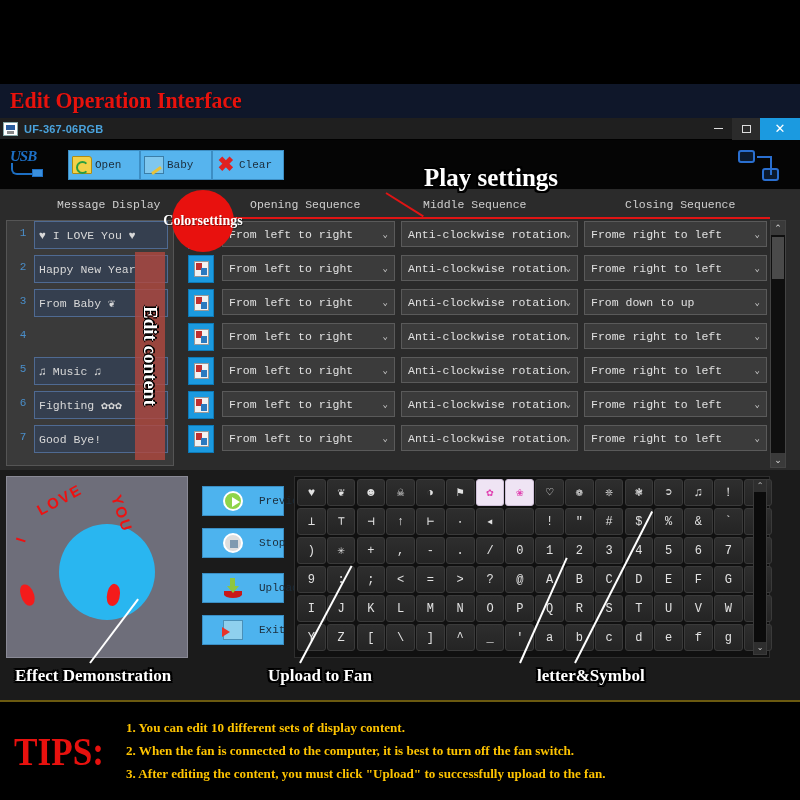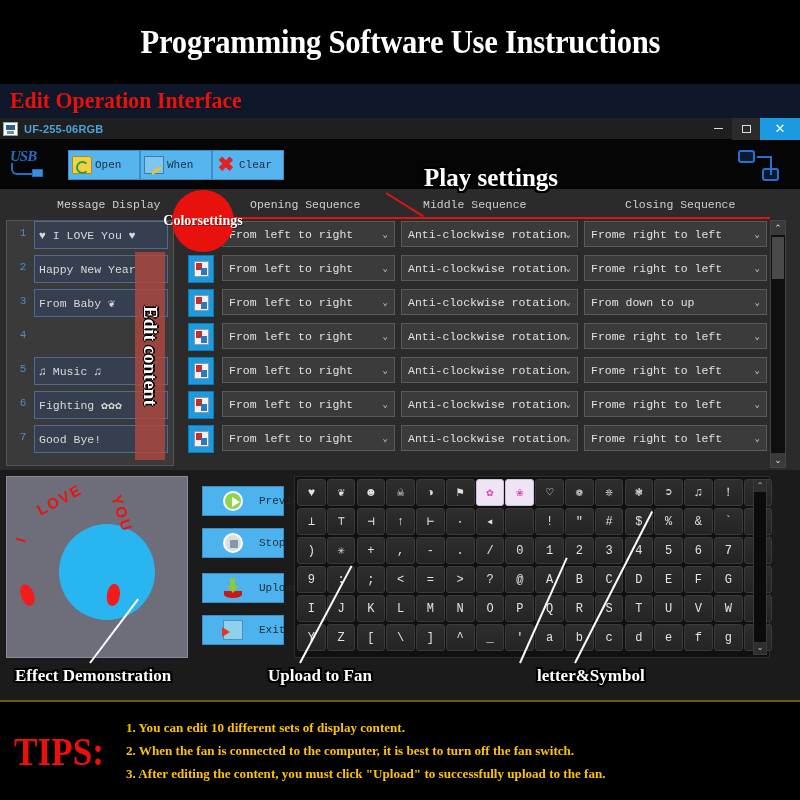--- a/index.html
+++ b/index.html
@@ -349,33 +349,30 @@
     list-style:none; color:#fdc300; font-size:13.5px; font-weight:bold;
     font-family:"Liberation Serif", serif; line-height:1.72;
     white-space:nowrap; transform: scaleX(0.97); transform-origin:left center;
   }
 </style>
 </head>
 <body>
 
 <div id="root">
 
-  <div class="banner">
-    <div class="banner-title">Programming Software Use Instructions</div>
-  </div>
 
   <div class="subhead">
     <div class="subhead-title">Edit Operation Interface</div>
   </div>
 
   <div class="app">
 
     <div class="titlebar">
       <div class="win-icon"></div>
-      <div class="win-title">UF-255-06RGB</div>
+      <div class="win-title">UF-367-06RGB</div>
       <div class="win-btns">
         <div class="win-btn">
             <span class="glyph-min"></span>
           </div>
         <div class="win-btn restore">
             <span class="glyph-res"></span>
           </div>
         <div class="win-btn close">✕</div>
       </div>
     </div>
@@ -385,21 +382,21 @@
         <span class="u-txt">USB</span>
         <span class="u-cord"></span>
         <span class="u-plug"></span>
       </div>
       <div class="tbtn tb-open">
         <span class="ic ic-folder"></span>
         <span class="lbl">Open</span>
       </div>
       <div class="tbtn tb-save">
         <span class="ic ic-save"></span>
-        <span class="lbl">When</span>
+        <span class="lbl">Baby</span>
       </div>
       <div class="tbtn tb-clear">
         <span class="ic ic-clear">✖</span>
         <span class="lbl">Clear</span>
       </div>
       <div class="net-icon">
         <i class="n1"></i>
         <i class="n2"></i>
         <b class="l1"></b>
         <b class="l2"></b>

